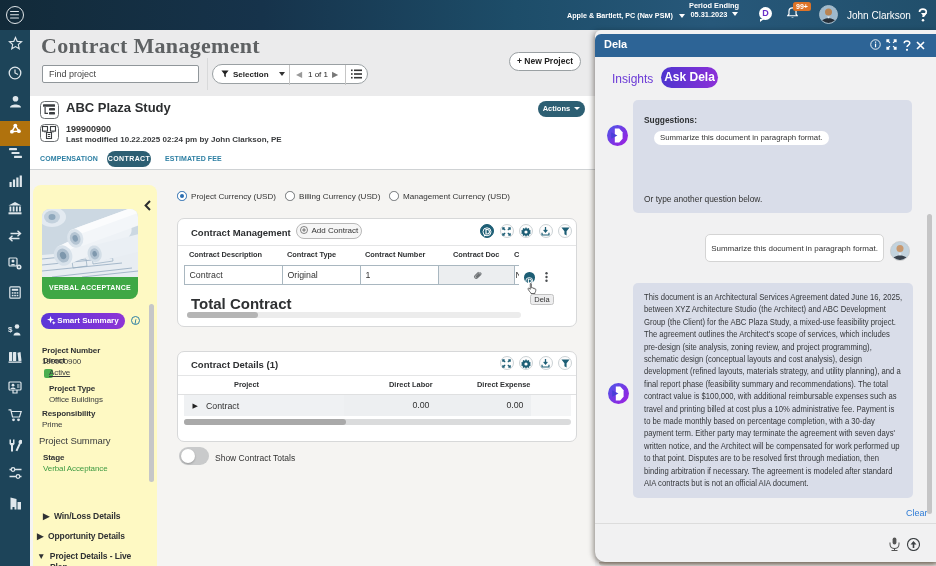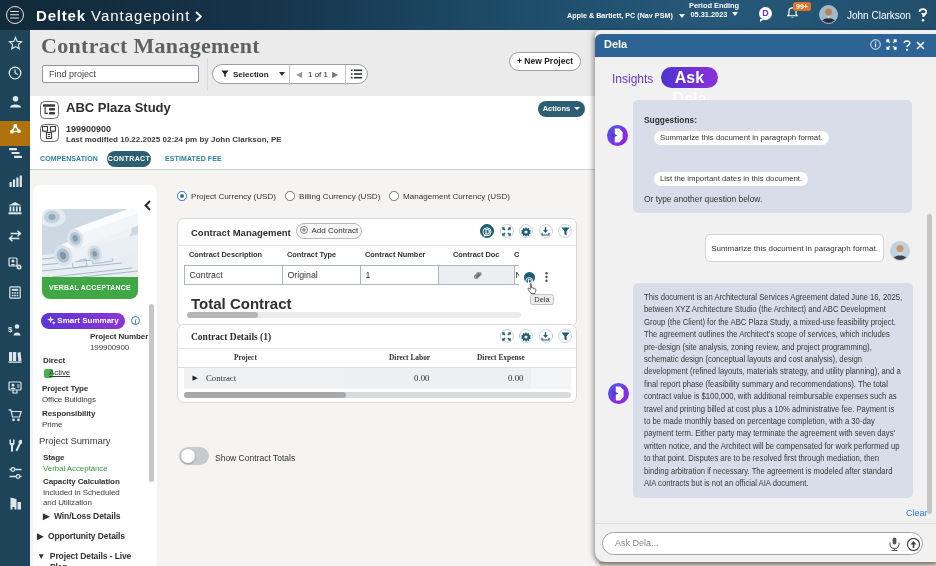--- a/index.html
+++ b/index.html
@@ -42,21 +42,21 @@
 .whead { position:absolute; left:0; top:66px; width:565px; height:74px; background:#fff; border-bottom:1px solid #cfd2d4;padding-left:16px; }
 .ph-ic { position:absolute; width:19px; height:18px; border:1.2px solid #6b6f72; border-radius:4.5px; }
 .ph-name { position:absolute; left:36px; top:4px; font-size:13px; font-weight:700; color:#2c2e30; }
 .ph-num { position:absolute; left:36px; top:27.5px; font-size:9px; font-weight:700; color:#333; }
 .ph-mod { position:absolute; left:36px; top:39px; font-size:8px; font-weight:700; color:#3a3c3e; }
 .actions { position:absolute; left:508px; top:4.5px; width:47px; height:16px; background:#2d5f73; border-radius:8px; color:#fff; font-size:7.5px; font-weight:700; text-align:center; line-height:16px; }
 .tab { position:absolute; font-size:7px; font-weight:700; color:#2d7fa3; letter-spacing:.1px;}
 .tabsel { position:absolute; left:77px; top:55px; width:44px; height:16px; background:#2d5f73; border-radius:8px; color:#fff; font-size:7px; font-weight:700; text-align:center; line-height:16px; letter-spacing:.4px;}
 
 
-#lpanel { position:absolute; left:3px; top:155px; width:124px; height:381px; background:#ffffff; border-radius:8px 8px 0 0; }
+#lpanel { position:absolute; left:3px; top:155px; width:124px; height:381px; background:#fef9c3; border-radius:8px 8px 0 0; }
 .pimg { position:absolute; left:9px; top:24px; width:96px; height:68px; border-radius:8px 8px 0 0; overflow:hidden;}
 .vbanner { position:absolute; left:9px; top:92px; width:96px; height:22px; background:#3fa845; border-radius:0 0 8px 8px; color:#fff; font-size:7px; font-weight:700; text-align:center; line-height:22px; letter-spacing:.2px;}
 .smartsum { position:absolute; left:8px; top:128px; width:84px; height:16px; background:linear-gradient(90deg,#5b36d8,#8e35d6); border-radius:8.5px; color:#fff; font-size:8px; font-weight:700; text-align:center; line-height:16px; }
 .ssinfo { position:absolute; left:98px; top:131px; width:9px; height:9px; border:1px solid #2d7fa3; border-radius:50%; color:#2d7fa3; font-size:6.5px; text-align:center; line-height:9px; font-style:italic; font-weight:700;}
 .lp { position:absolute; font-size:8px; color:#3a3c3e; line-height:10.5px; letter-spacing:-0.1px;}
 .lp b { font-weight:700; color:#2f3133;}
 .lscroll { position:absolute; left:116px; top:119px; width:4.5px; height:178px; background:#c6c7c8; border-radius:2.5px;}
 
 
 .radio { position:absolute; width:9.5px; height:9.5px; border:1px solid #707477; border-radius:50%; background:#fff;}
@@ -76,44 +76,41 @@
 .toggle { position:absolute; left:149px; top:417px; width:30px; height:18px; background:#c9cacb; border-radius:9px; }
 .knob { position:absolute; left:2px; top:2px; width:14px; height:14px; background:#fff; border-radius:50%; box-shadow:0 1px 2px rgba(0,0,0,.25);}
 .toglbl { position:absolute; left:185px; top:422.5px; font-size:8.5px; color:#333; }
 
 
 #dela { position:absolute; left:595px; top:30px; width:341px; height:532px; background:#f1f1f2; box-shadow:-3px 0 5px rgba(0,0,0,.18), 0 3px 5px rgba(70,50,30,.4); border-radius:6px 0 0 10px;}
 #dhead { position:absolute; left:0; top:3.5px; width:341px; height:23px; background:#2d6496; border-radius:6px 0 0 0;}
 #dhead .t { position:absolute; left:9px; top:4px; color:#fff; font-size:11px; font-weight:700; }
 #dhead .ic { position:absolute; top:4px; color:#fff; font-size:10px; font-weight:400;}
 .d-insights { position:absolute; left:17px; top:42px; color:#6b3ad6; font-size:12px; }
-.d-ask { position:absolute; left:66px; top:37px; width:57px; height:21px; background:linear-gradient(90deg,#4d35cf,#8c30d8); border-radius:11px; color:#fff; font-size:16px; font-weight:700; text-align:center; line-height:21px; }
+.d-ask { position:absolute; left:66px; top:37px; width:57px; height:21px; background:linear-gradient(90deg,#4d35cf,#8c30d8); border-radius:11px; color:#fff; font-size:12px; font-weight:700; text-align:center; line-height:21px; }
 .sugg { position:absolute; left:38px; top:70px; width:279px; height:113px; background:#d9dde9; border-radius:5px; }
 .sugg .h { position:absolute; left:11px; top:15px; font-size:8.4px; font-weight:700; color:#2f3133; }
 .spill { position:absolute; left:21px; height:14px; background:#fff; border-radius:7px; font-size:7.8px; color:#333; line-height:14px; padding:0 6px; white-space:nowrap;}
 .sugg .f { position:absolute; left:11px; top:94px; font-size:8.4px; color:#333; }
 .dlogo { position:absolute; width:21px; height:21px; }
 .umsg { position:absolute; left:110px; top:204px; width:179px; height:28px; background:#fff; border:1px solid #d4d4d4; border-radius:5px; font-size:8px; color:#333; text-align:center; line-height:27px; }
 .resp { position:absolute; left:38px; top:253px; width:280px; height:215px; background:#d9dde9; border-radius:5px; overflow:hidden;}
 .resp .in { position:absolute; left:11px; top:8px; width:300px; font-size:8.6px; color:#35373a; line-height:12.4px; white-space:nowrap; transform:scaleX(0.893); transform-origin:0 0;}
 .d-clear { position:absolute; left:311px; top:478px; color:#2e7cd6; font-size:9px; }
 .d-div { position:absolute; left:0; top:493px; width:341px; height:1px; background:#dcdcdc; }
 .askbar { position:absolute; left:7px; top:502px; width:321px; height:23px; background:#fff; border:1px solid #a5a5a5; border-radius:12px; font-size:9px; color:#8a8a8a; line-height:21px; padding-left:12px;}
 .dscroll { position:absolute; left:332px; top:184px; width:5px; height:300px; background:#c5c5c6; border-radius:2.5px;}
 </style>
 </head>
 <body>
 <div id="app">
   <div id="topbar">
     <div class="hamb">
         <i></i>
       </div>
-    <div class="logo"><b>Deltek</b> Vantagepoint <svg width="7" height="11" viewBox="0 0 7 11" style="vertical-align:-1px;">
-          <path d="M1 1 L6 5.5 L1 10" stroke="#fff" stroke-width="1.8" fill="none"></path>
-        </svg></div>
     <div class="tb-co">Apple &amp; Bartlett, PC (Nav PSM) <span class="caret"></span></div>
     <div class="tb-pe">Period Ending<br>05.31.2023 &nbsp;<span class="caret" style="margin-left:0;"></span></div>
     <div class="tb-dela">D</div>
     <svg class="abs" style="left:787px; top:6px;" width="11" height="14" viewBox="0 0 14 15">
         <path d="M7 1 C4.2 1 2.5 3 2.5 5.5 L2.5 9 L1 11 L13 11 L11.5 9 L11.5 5.5 C11.5 3 9.8 1 7 1 Z" fill="none" stroke="#fff" stroke-width="1.5"></path>
         <path d="M5.5 12.5 A1.8 1.8 0 0 0 8.5 12.5 Z" fill="#fff"></path>
       </svg>
     <div class="badge99">99+</div>
     <div class="avatar" style="left:819px; top:5px; width:19px; height:19px; border:1px solid #9fb7c6;">
       <svg width="17" height="17" viewBox="0 0 17 17">
@@ -383,29 +380,28 @@
           <ellipse cx="10" cy="8" rx="8" ry="6.5" fill="#c3d1dd"></ellipse>
           <ellipse cx="10" cy="8" rx="3.5" ry="3" fill="#8fa8bc"></ellipse>
         </svg>
       </div>
       <div class="vbanner">VERBAL ACCEPTANCE</div>
       <div class="smartsum"><svg width="9" height="9" viewBox="0 0 10 10" style="vertical-align:-1.5px; margin-right:1px;">
             <path d="M4 0 L5 3 L8 4 L5 5 L4 8 L3 5 L0 4 L3 3 Z" fill="#fff"></path>
             <path d="M7.5 5.5 L8.1 7 L9.6 7.6 L8.1 8.2 L7.5 9.7 L6.9 8.2 L5.4 7.6 L6.9 7 Z" fill="#fff"></path>
           </svg>Smart Summary</div>
       <div class="ssinfo">i</div>
-      <div class="lp" style="left:9px; top:147px;margin-left:48px;"><b>Project Number</b><br>199900900</div>
+      <div class="lp" style="left:9px; top:161px;"><b>Project Number</b><br>199900900</div>
       <div class="lp" style="left:10px; top:171px;"><b>Direct</b></div>
       <div class="abs" style="left:11px; top:183.5px; width:9px; height:9px; background:#4cae4f; border-radius:2px;"></div>
       <div class="lp" style="left:16px; top:183px;text-decoration:underline;">Active</div>
-      <div class="lp" style="left:9px; top:199px;"><b>Project Type</b><br>Office Buildings</div>
+      <div class="lp" style="left:16px; top:199px;"><b>Project Type</b><br>Office Buildings</div>
       <div class="lp" style="left:9px; top:224px;"><b>Responsibility</b><br>Prime</div>
       <div class="lp" style="left:6px; top:251px; font-size:9.5px; color:#3a3c3e;">Project Summary</div>
       <div class="lp" style="left:10px; top:268px;"><b>Stage</b><br><span style="color:#3d9a42;">Verbal Acceptance</span></div>
-      <div class="lp" style="left:10px; top:292px;"><b>Capacity Calculation</b><br>Included in Scheduled<br>and Utilization</div>
       <div class="lp" style="left:10px; top:326px; font-weight:700; font-size:8.5px; color:#2f3133;">▶&nbsp; Win/Loss Details</div>
       <div class="lp" style="left:4px; top:346px; font-weight:700; font-size:8.5px; color:#2f3133;">▶&nbsp; Opportunity Details</div>
       <div class="lp" style="left:4px; top:365.5px; font-weight:700; font-size:8.5px; color:#2f3133;">▼&nbsp; Project Details - Live</div>
       <div class="lp" style="left:17px; top:376.5px; font-weight:700; font-size:8.5px; color:#2f3133;">Plan</div>
       <div class="lscroll"></div>
     </div>
 
     <div class="radio sel" style="left:147px; top:161px;">
         <i></i>
       </div>
@@ -491,21 +487,21 @@
       <svg class="abs" style="left:349px; top:63.5px;" width="10" height="11" viewBox="0 0 11 12">
           <path d="M3.6 0.9 C3.6 0.2 4.8 0.2 4.8 0.9 L4.8 5.2 L5.8 5.4 C6.1 4.8 7.1 5 7.1 5.7 L7.2 6 C7.6 5.5 8.4 5.7 8.5 6.4 L8.6 6.7 C9 6.3 9.7 6.6 9.7 7.2 C9.7 9 9.2 10 8.7 10.7 L8.7 11.5 L4.4 11.5 L4.4 10.9 C3.9 10.6 3.3 10 2.9 9.4 L1.2 6.8 C0.7 6.1 1.6 5.3 2.3 5.8 L3.6 6.9 Z" fill="#fff" stroke="#111" stroke-width="0.7"></path>
         </svg>
       <div class="abs" style="left:352px; top:74.5px; width:24px; height:11px; background:#ededee; border:1px solid #c2c2c2; border-radius:2.5px; font-size:7.5px; color:#333; text-align:center; line-height:10px;">Dela</div>
       <div class="abs" style="left:13px; top:76px; font-size:15px; font-weight:700; color:#2f3133;">Total Contract</div>
       <div class="gridscroll" style="left:9px; top:93px; width:334px;">
           <i style="width:71px;"></i>
         </div>
     </div>
 
-    <div class="card" id="card2" style="top:294px; height:79px;font-family:Liberation Serif, serif;">
+    <div class="card" id="card2" style="top:321px; height:91px;">
       <div class="ctitle" style="top:7px;">Contract Details (1)</div>
       <div class="cico" style="left:321.5px; top:4px;">
           <svg width="9" height="9" viewBox="0 0 11 11">
             <g stroke="#1d5e75" stroke-width="1.5" fill="none">
               <path d="M3.3 1 L1 1 L1 3.3 M1.2 1.2 L3.9 3.9"></path>
               <path d="M7.7 1 L10 1 L10 3.3 M9.8 1.2 L7.1 3.9"></path>
               <path d="M3.3 10 L1 10 L1 7.7 M1.2 9.8 L3.9 7.1"></path>
               <path d="M7.7 10 L10 10 L10 7.7 M9.8 9.8 L7.1 7.1"></path>
             </g>
           </svg>
@@ -573,21 +569,20 @@
         </svg>
       <svg class="abs" style="left:321px; top:7.5px;" width="9" height="9" viewBox="0 0 9 9">
           <path d="M1 1 L8 8 M8 1 L1 8" stroke="#fff" stroke-width="1.6"></path>
         </svg>
     </div>
     <div class="d-insights">Insights</div>
     <div class="d-ask">Ask Dela</div>
     <div class="sugg">
       <div class="h">Suggestions:</div>
       <div class="spill" style="top:31px;">Summarize this document in paragraph format.</div>
-      <div class="spill" style="top:72px;">List the important dates in this document.</div>
       <div class="f">Or type another question below.</div>
     </div>
     <div class="dlogo" style="left:12px; top:95px;">
       <svg width="21" height="21" viewBox="0 0 21 21">
           <defs>
             <linearGradient id="dg1" x1="0" y1="0" x2="1" y2="1">
               <stop offset="0" stop-color="#4a5ae8"></stop>
               <stop offset="0.55" stop-color="#7a35e4"></stop>
               <stop offset="1" stop-color="#a21fe0"></stop>
             </linearGradient>
@@ -611,21 +606,20 @@
       </div>
     <div class="dlogo" style="left:13px; top:353px;">
       <svg width="21" height="21" viewBox="0 0 21 21">
           <circle cx="10.5" cy="10.5" r="10.5" fill="url(#dg1)"></circle>
           <path d="M7.8 3.6 L12.2 3.6 L15.6 7.2 L15.6 13.8 L12.2 17.4 L7.8 17.4 Z" fill="#fff"></path>
           <path d="M4.2 7.2 L10.4 10.5 L4.2 13.8 Z" fill="#4a3fd8"></path>
         </svg>
     </div>
     <div class="d-clear">Clear</div>
     <div class="d-div"></div>
-    <div class="askbar">Ask Dela...</div>
     <svg class="abs" style="left:294px; top:507px;" width="11" height="14" viewBox="0 0 11 14">
         <g fill="#555">
           <rect x="3.6" y="0.5" width="3.8" height="7" rx="1.9"></rect>
           <path d="M1.5 5.5 L1.5 7 A4 4 0 0 0 9.5 7 L9.5 5.5 L10.5 5.5 L10.5 7 A5 5 0 0 1 6 11.9 L6 13 L8.5 13 L8.5 14 L2.5 14 L2.5 13 L5 13 L5 11.9 A5 5 0 0 1 0.5 7 L0.5 5.5 Z"></path>
         </g>
       </svg>
     <svg class="abs" style="left:312px; top:508px;" width="13" height="13" viewBox="0 0 13 13">
         <circle cx="6.5" cy="6.5" r="6" fill="none" stroke="#3c4043" stroke-width="1.1"></circle>
         <path d="M6.5 3 L9.5 6.5 L7.3 6.5 L7.3 10 L5.7 10 L5.7 6.5 L3.5 6.5 Z" fill="#3c4043"></path>
       </svg>

